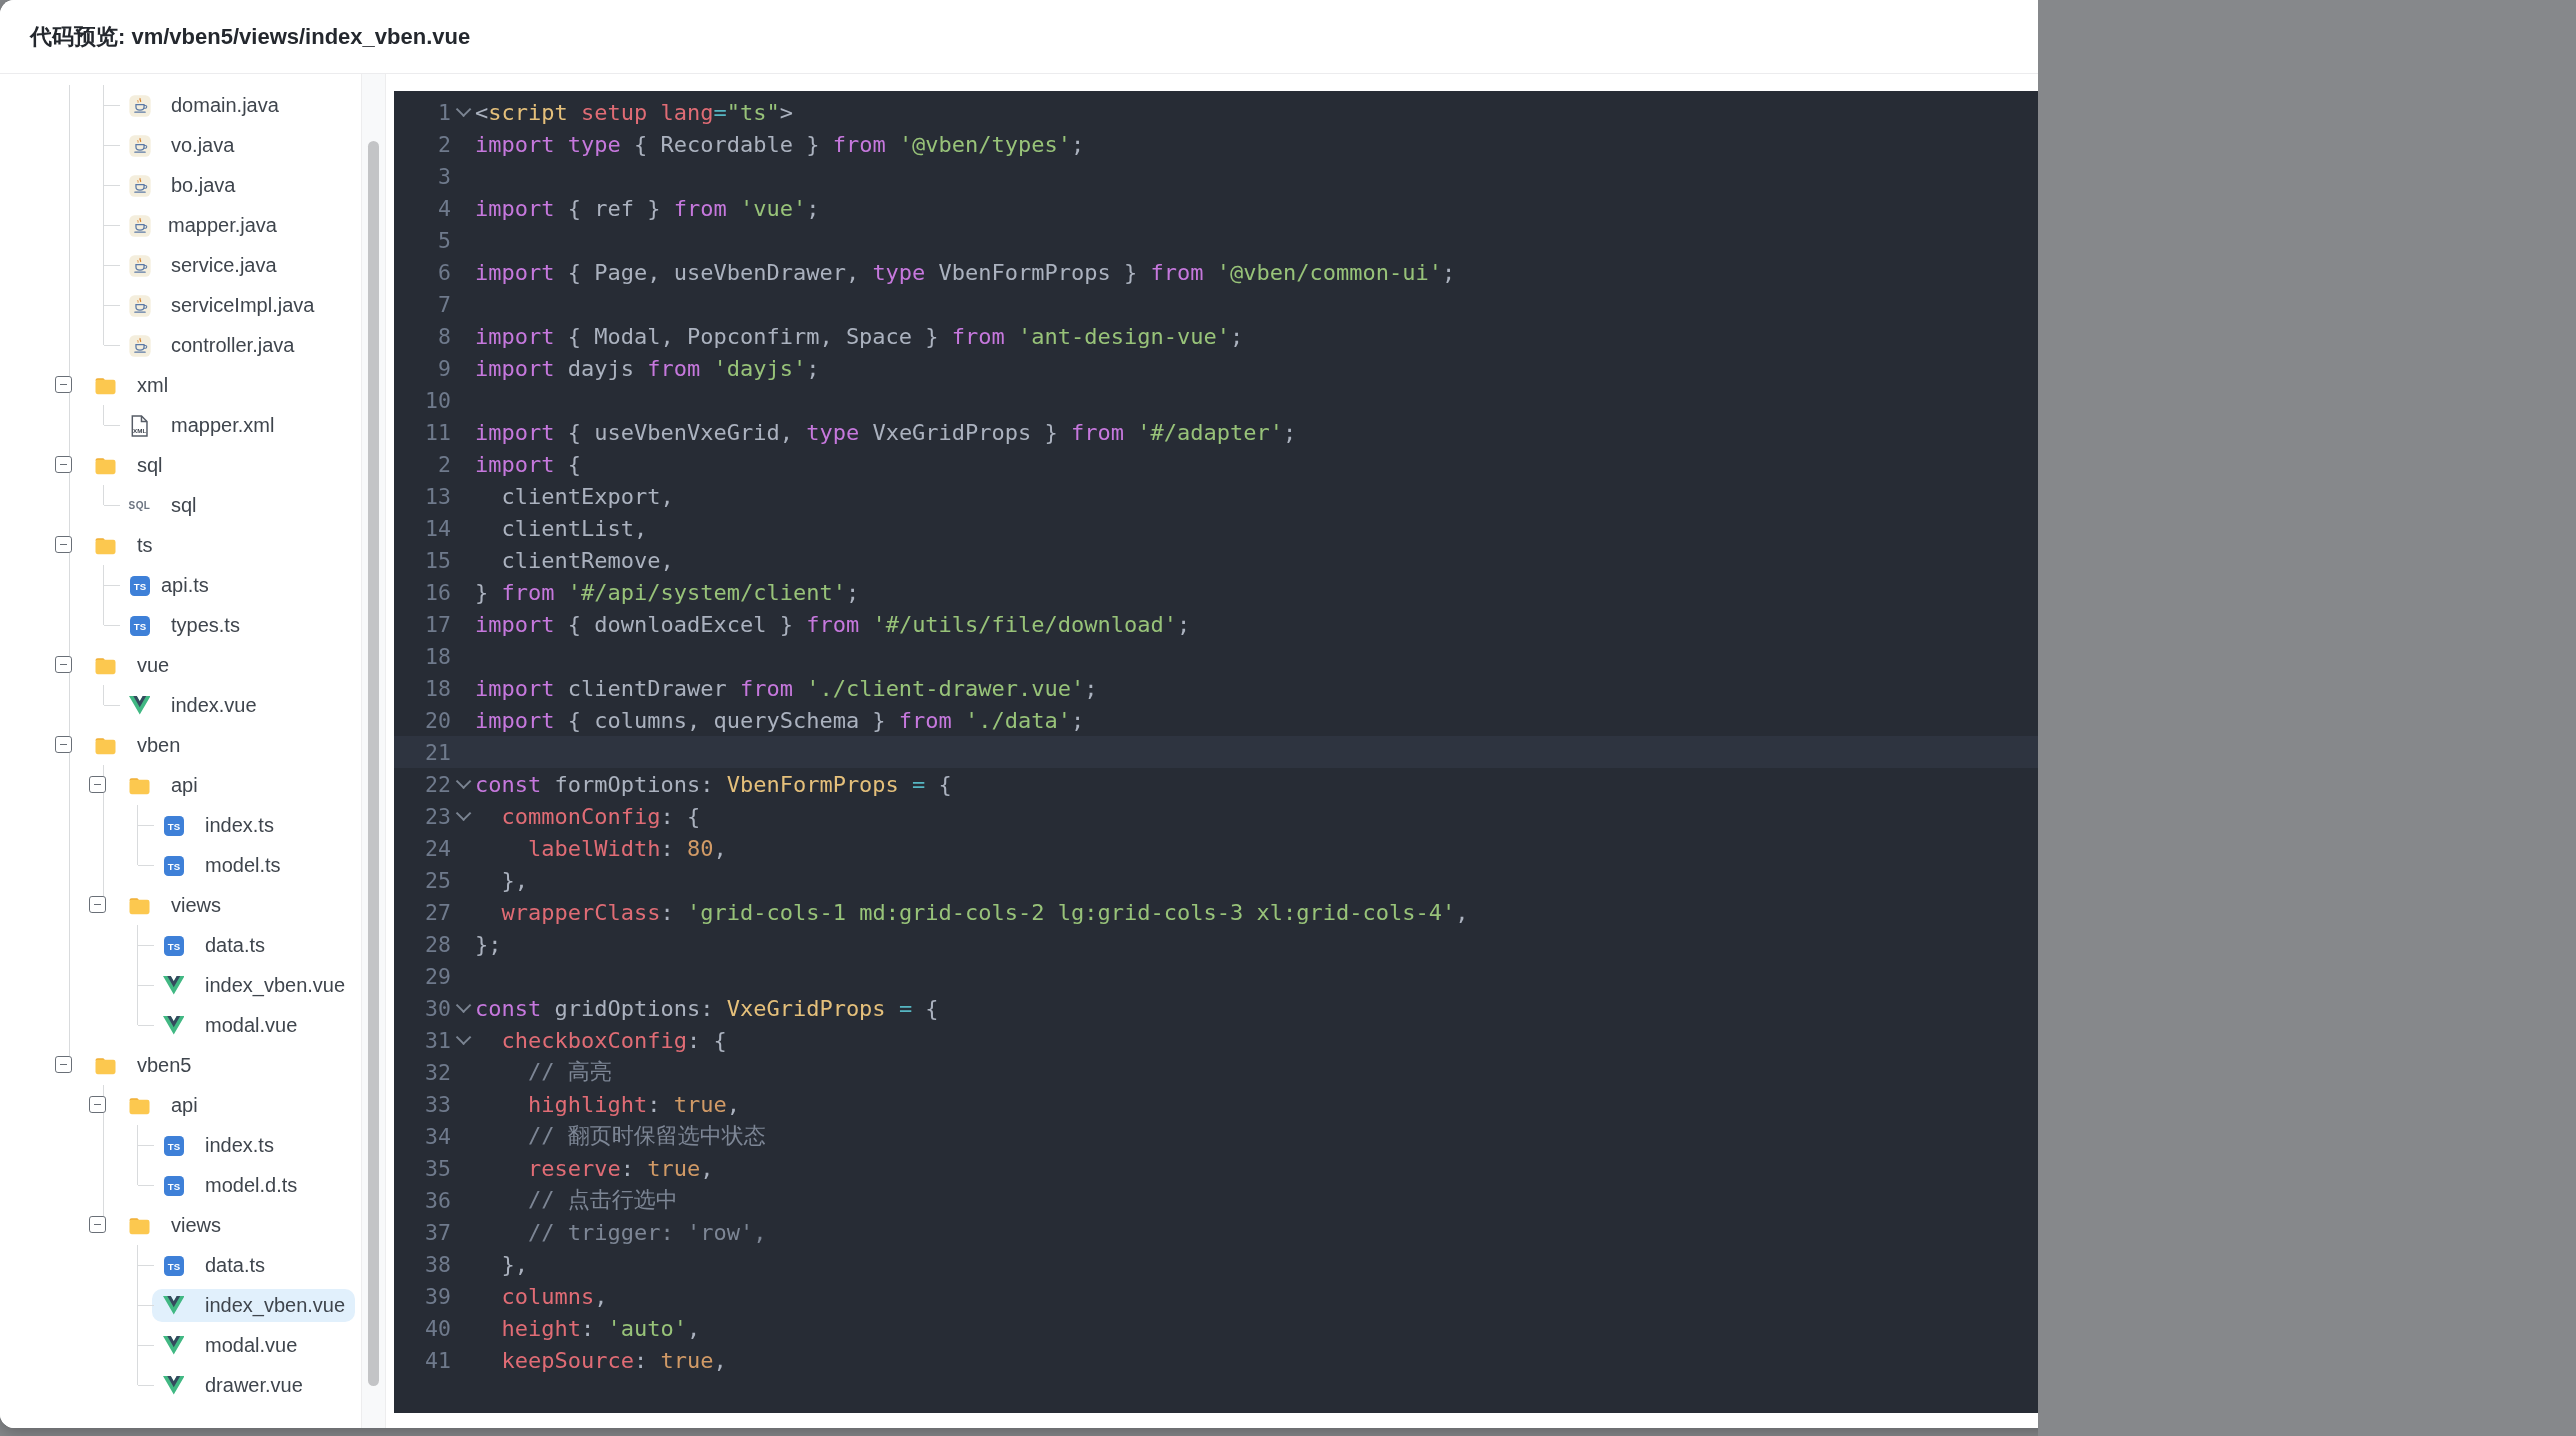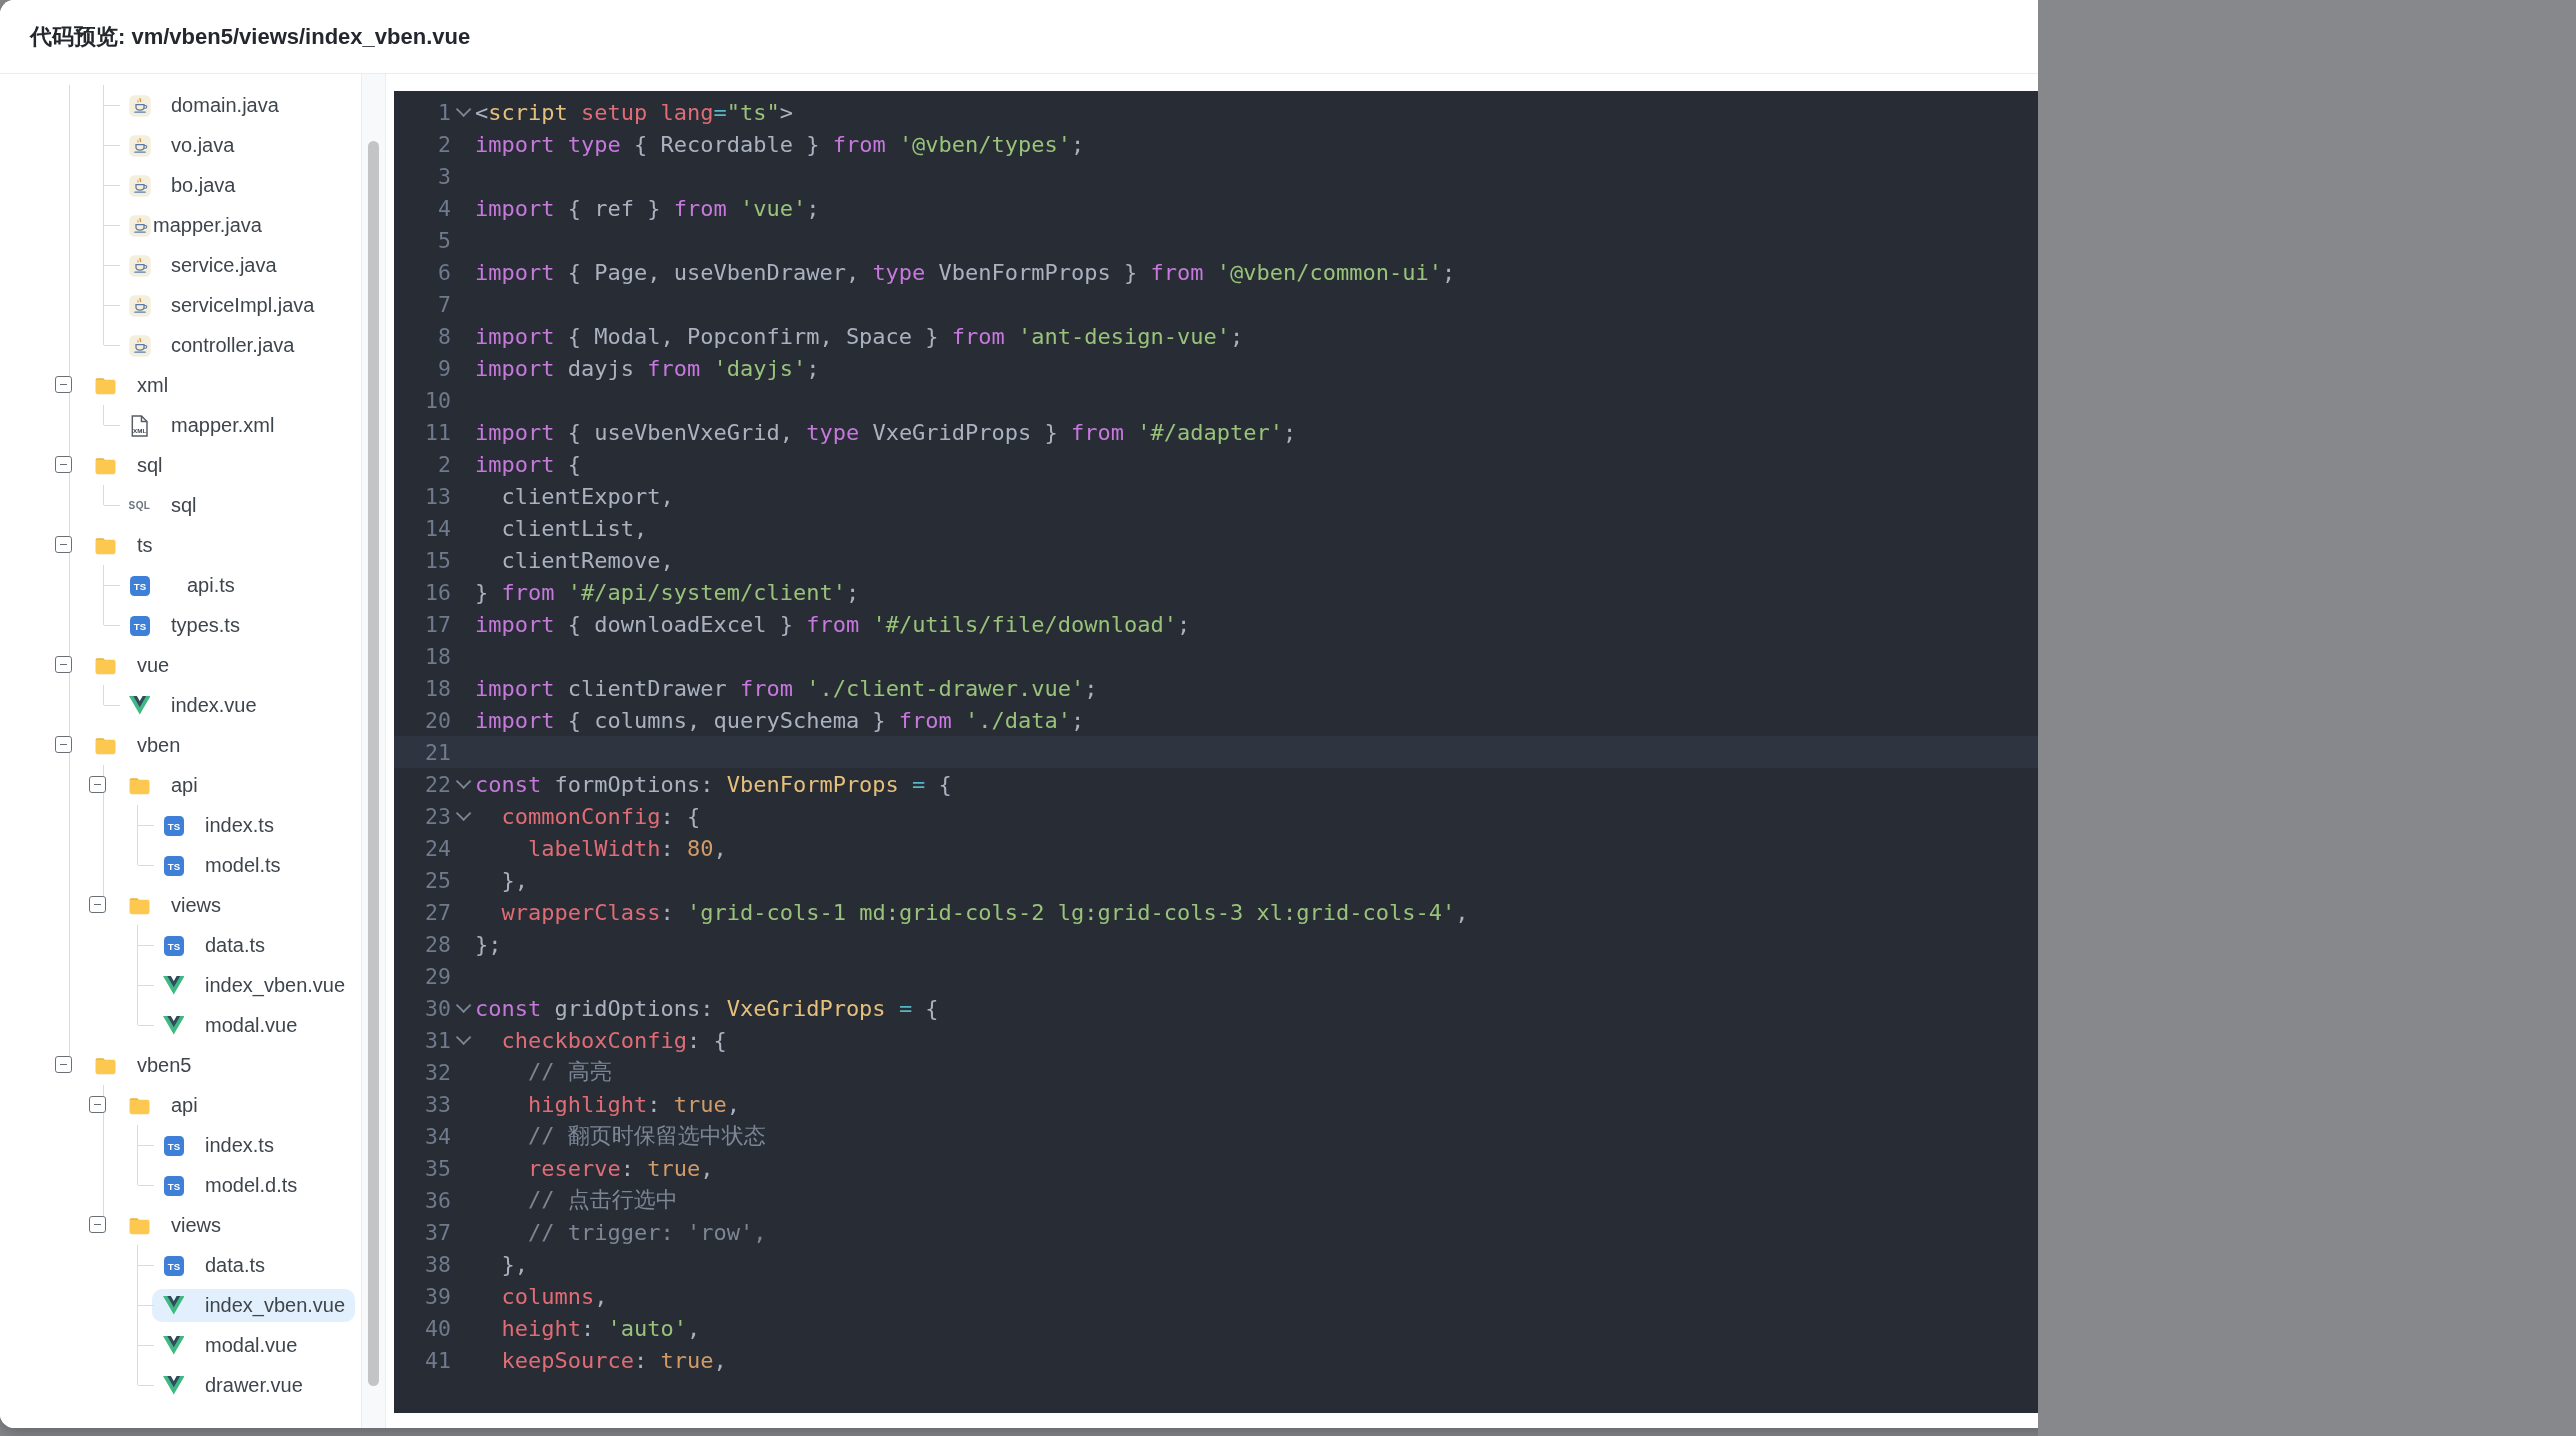--- a/index.html
+++ b/index.html
@@ -121,21 +121,21 @@
             <span class="ticon" style="left:128px">
               <svg width="22" height="22" viewBox="0 0 30 30">
                 <rect x="0.5" y="0.5" width="29" height="29" rx="7" fill="#f4eedd"></rect>
                 <path d="M15.5 4.5c-2.2 1.9 1.9 2.8 0 5" stroke="#d8842f" stroke-width="1.7" fill="none"></path>
                 <path d="M12.3 7c-1.5 1.3 1.3 1.9 0 3.4" stroke="#d8842f" stroke-width="1.3" fill="none"></path>
                 <path d="M9.5 13.2h11v3c0 2.6-2.4 4.3-5.5 4.3s-5.5-1.7-5.5-4.3z" fill="none" stroke="#5b79a5" stroke-width="1.7"></path>
                 <path d="M20.5 14.2h1.8a1.9 1.9 0 0 1 0 3.8h-1.8" stroke="#5b79a5" fill="none" stroke-width="1.4"></path>
                 <path d="M8 23.5h14" stroke="#5b79a5" stroke-width="1.7" stroke-linecap="round"></path>
               </svg>
             </span>
-            <span class="tlabel" style="left:153px">mapper.java</span>
+            <span class="tlabel" style="left:168px">mapper.java</span>
           </div>
           <div class="trow">
             <span class="g" style="left:69px"></span>
             <span class="ev" style="left:103px"></span>
             <span class="tick" style="left:104px"></span>
             <span class="ticon" style="left:128px">
               <svg width="22" height="22" viewBox="0 0 30 30">
                 <rect x="0.5" y="0.5" width="29" height="29" rx="7" fill="#f4eedd"></rect>
                 <path d="M15.5 4.5c-2.2 1.9 1.9 2.8 0 5" stroke="#d8842f" stroke-width="1.7" fill="none"></path>
                 <path d="M12.3 7c-1.5 1.3 1.3 1.9 0 3.4" stroke="#d8842f" stroke-width="1.3" fill="none"></path>
@@ -242,21 +242,21 @@
           <div class="trow">
             <span class="g" style="left:69px"></span>
             <span class="ev" style="left:103px"></span>
             <span class="tick" style="left:104px"></span>
             <span class="ticon" style="left:128px">
               <svg width="20" height="20" viewBox="0 0 28 28">
                 <rect width="28" height="28" rx="6" fill="#3e80d8"></rect>
                 <text x="14" y="19.5" font-size="13.5" font-weight="bold" fill="#fff" text-anchor="middle" font-family="Liberation Sans,sans-serif">TS</text>
               </svg>
             </span>
-            <span class="tlabel" style="left:187px">api.ts</span>
+            <span class="tlabel" style="left:161px">api.ts</span>
           </div>
           <div class="trow">
             <span class="g" style="left:69px"></span>
             <span class="evh" style="left:103px"></span>
             <span class="tick" style="left:104px"></span>
             <span class="ticon" style="left:128px">
               <svg width="20" height="20" viewBox="0 0 28 28">
                 <rect width="28" height="28" rx="6" fill="#3e80d8"></rect>
                 <text x="14" y="19.5" font-size="13.5" font-weight="bold" fill="#fff" text-anchor="middle" font-family="Liberation Sans,sans-serif">TS</text>
               </svg>

